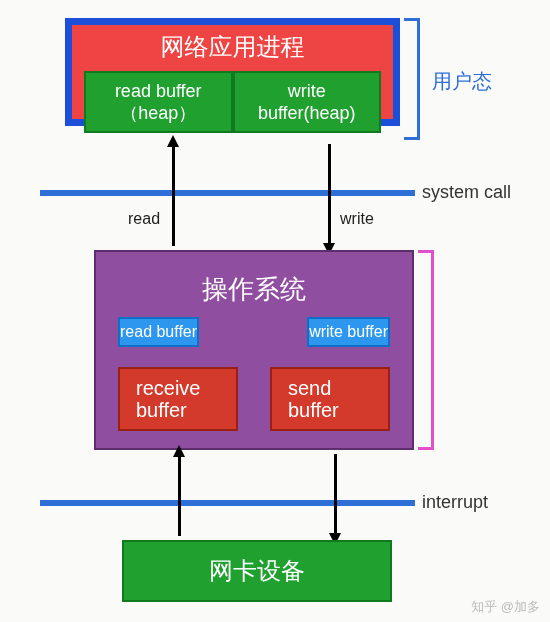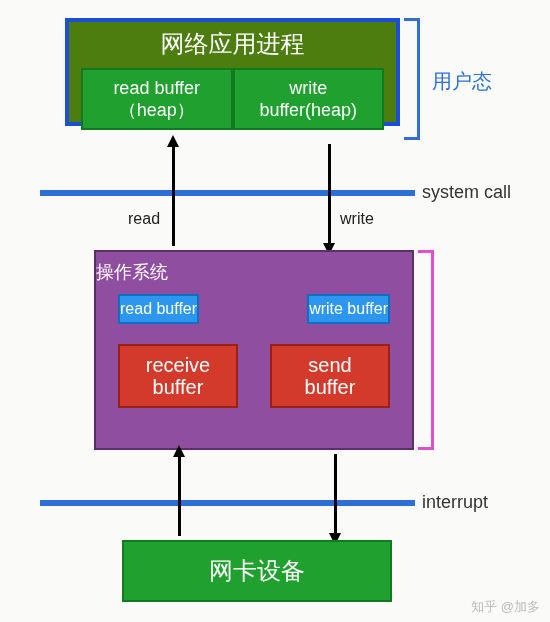--- a/index.html
+++ b/index.html
@@ -12,22 +12,22 @@
     position: relative;
     overflow: hidden;
   }
   .canvas { position: relative; width: 550px; height: 622px; }
 
   
   .app-box {
     position: absolute;
     left: 65px; top: 18px;
     width: 335px; height: 108px;
-    background: #4d7c0f;
-    border: 4px solid #1d4ed8;
+    background: #ef4444;
+    border: 7px solid #1d4ed8;
   }
   .app-title {
     color: #fff; font-size: 24px; text-align: center;
     padding-top: 6px;
   }
   .app-inner {
     display: flex; padding: 8px 12px 0 12px;
   }
   .heap-buf {
     flex: 1;
@@ -41,41 +41,41 @@
 
   
   .os-box {
     position: absolute;
     left: 94px; top: 250px;
     width: 320px; height: 200px;
     background: #904ea0;
     border: 2px solid #5e2d6b;
   }
   .os-title {
-    color: #fff; font-size: 18px; 
-    padding-top: 8px;
+    color: #fff; font-size: 26px; text-align: center;
+    padding-top: 20px;
   }
   .os-row1 {
     display: flex; justify-content: space-between;
     padding: 10px 22px 0 22px;
   }
   .sock-buf {
     background: #2d96ef;
     border: 2px solid #0f6fc4;
     color: #fff; font-size: 16px; padding: 4px 0;
   }
   .os-row2 {
     display: flex; justify-content: space-between;
     padding: 20px 22px 0 22px;
   }
   .net-buf {
     background: #d33a2b;
     border: 2px solid #992015;
     color: #fff; font-size: 20px; line-height: 1.1;
-    text-align: center; padding: 8px 16px;
+    text-align: left; padding: 8px 16px;
     width: 120px;
   }
 
   
   .nic-box {
     position: absolute;
     left: 122px; top: 540px;
     width: 270px; height: 62px;
     background: #1fa02f;
     border: 2px solid #117a1f;

